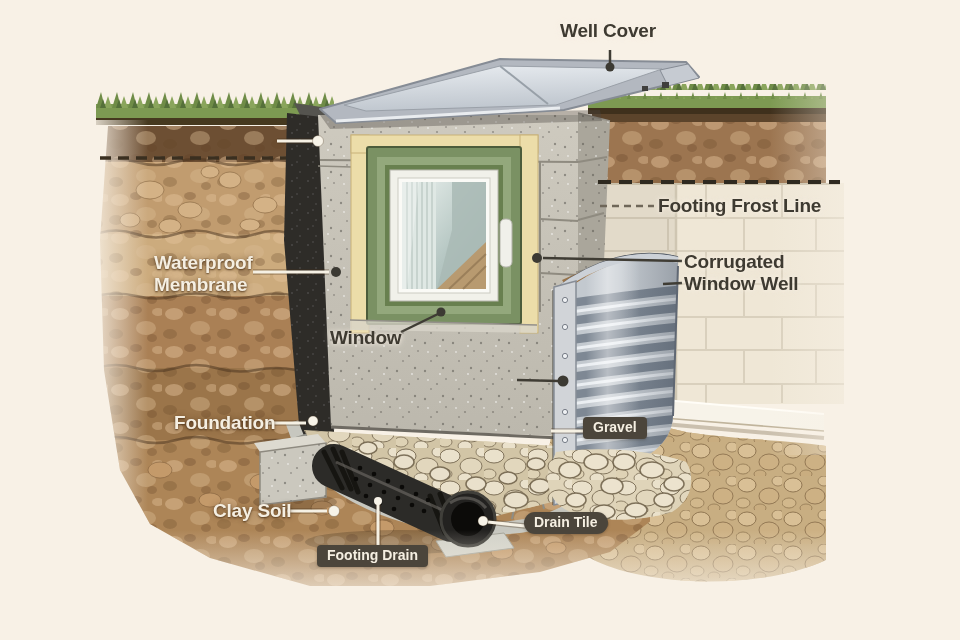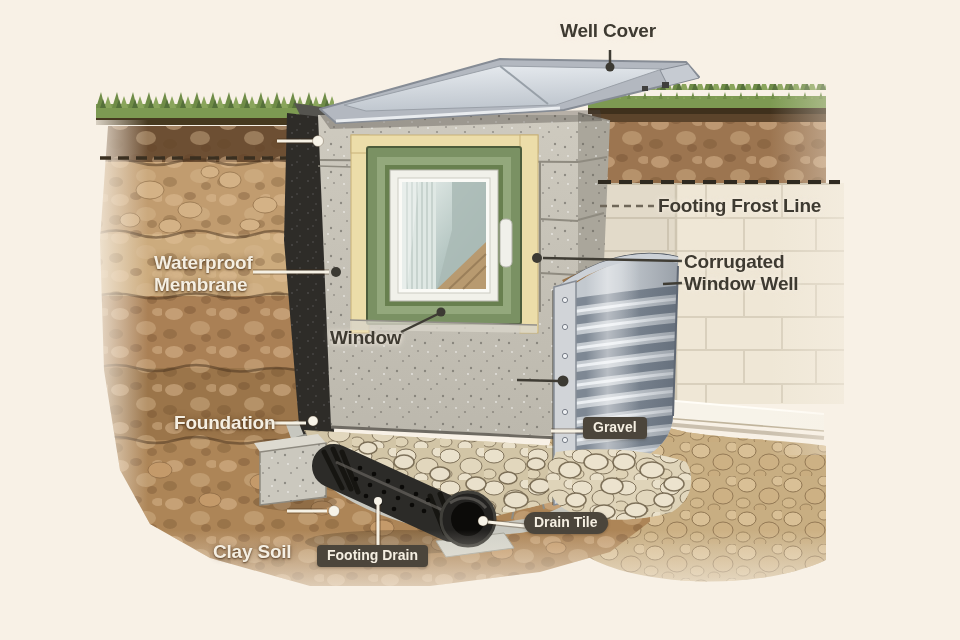--- a/index.html
+++ b/index.html
@@ -503,17 +503,17 @@
 
 <div class="label dark" style="left:560px;top:20px;">Well Cover</div>
 <div class="label dark" style="left:658px;top:195px;">Footing Frost Line</div>
 <div class="label light" style="left:154px;top:252px;">Waterproof
 Membrane</div>
 <div class="label dark" style="left:330px;top:327px;">Window</div>
 <div class="label dark" style="left:684px;top:251px;">Corrugated
 Window Well</div>
 <div class="label light" style="left:174px;top:412px;">Foundation</div>
 <div class="badge" style="left:583px;top:417px;">Gravel</div>
-<div class="label light" style="left:213px;top:500px;margin-top:41px;">Clay Soil</div>
+<div class="label light" style="left:213px;top:500px;">Clay Soil</div>
 <div class="badge" style="left:317px;top:545px;">Footing Drain</div>
 <div class="badge" style="left:524px;top:512px;border-radius:13px;">Drain Tile</div>
 
 </div>
 
 </body></html>

